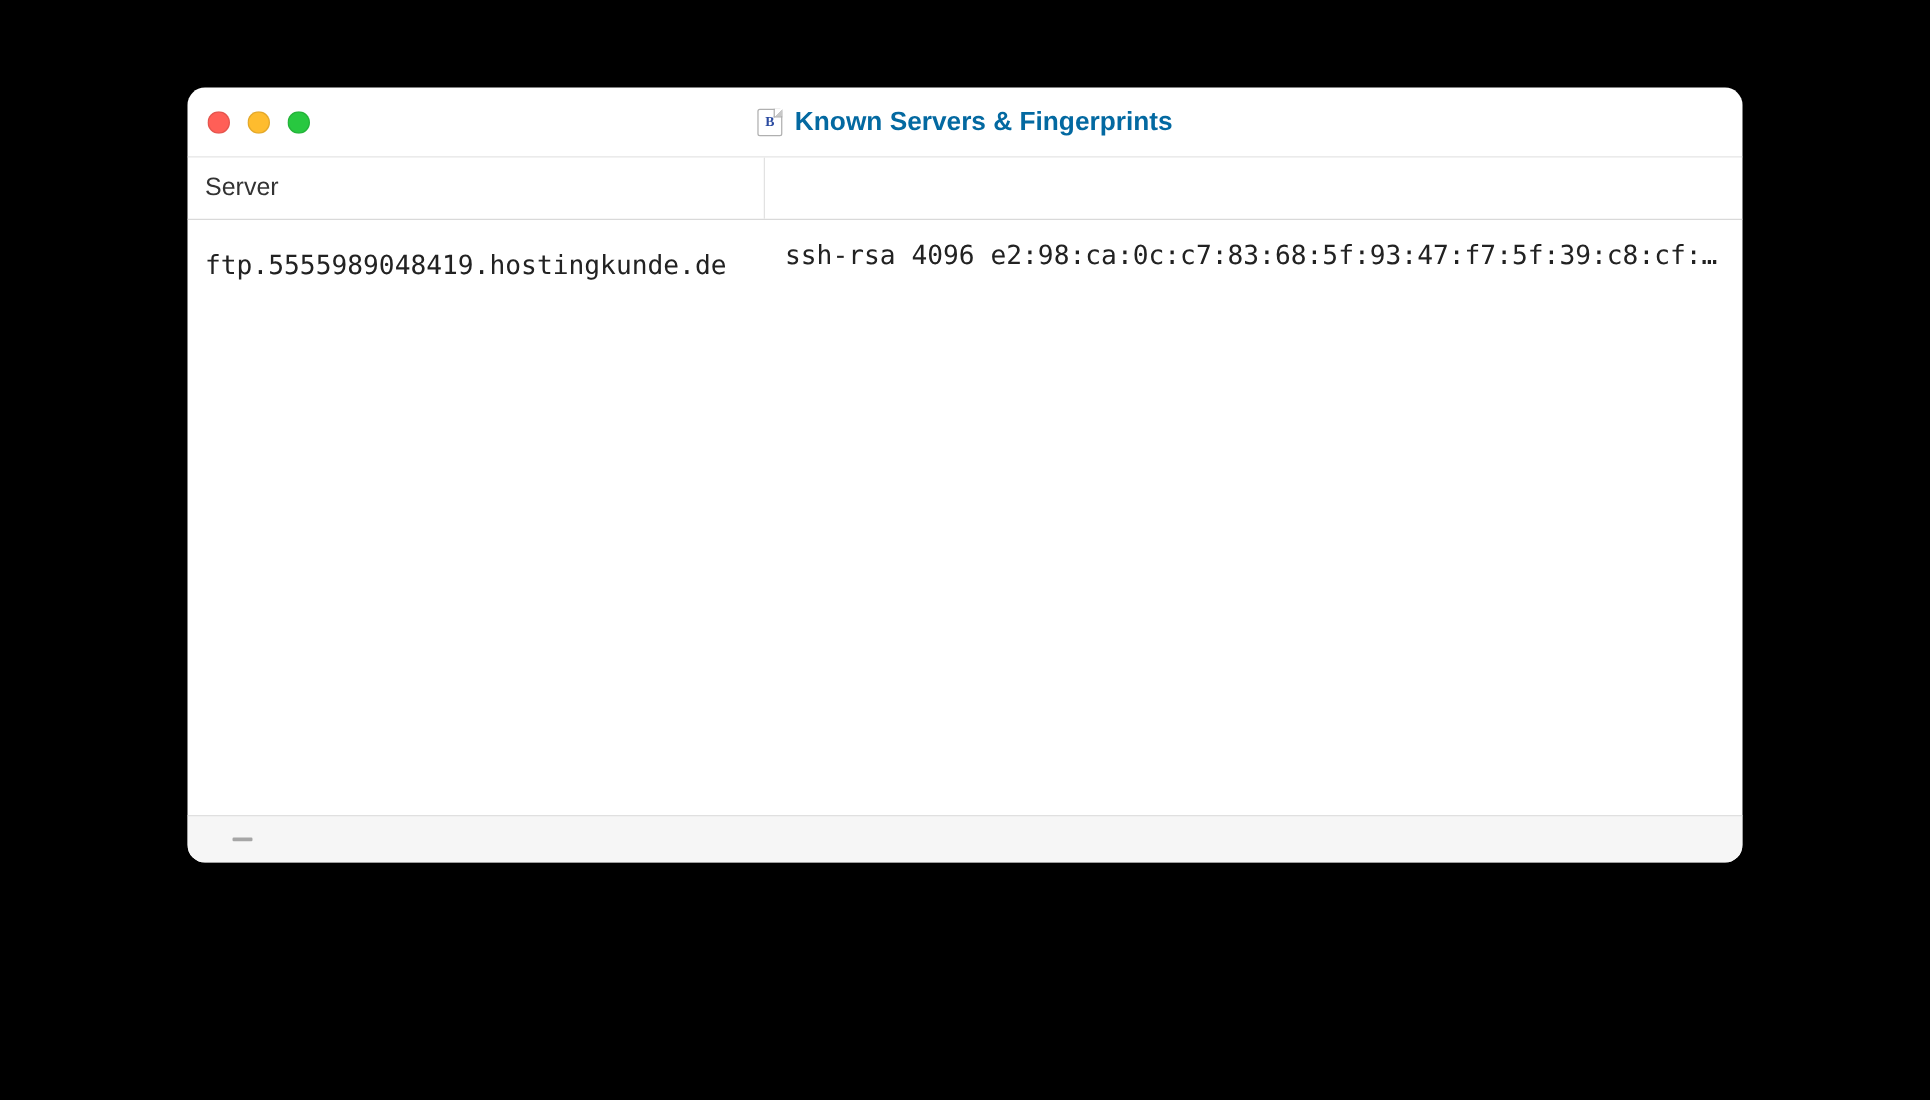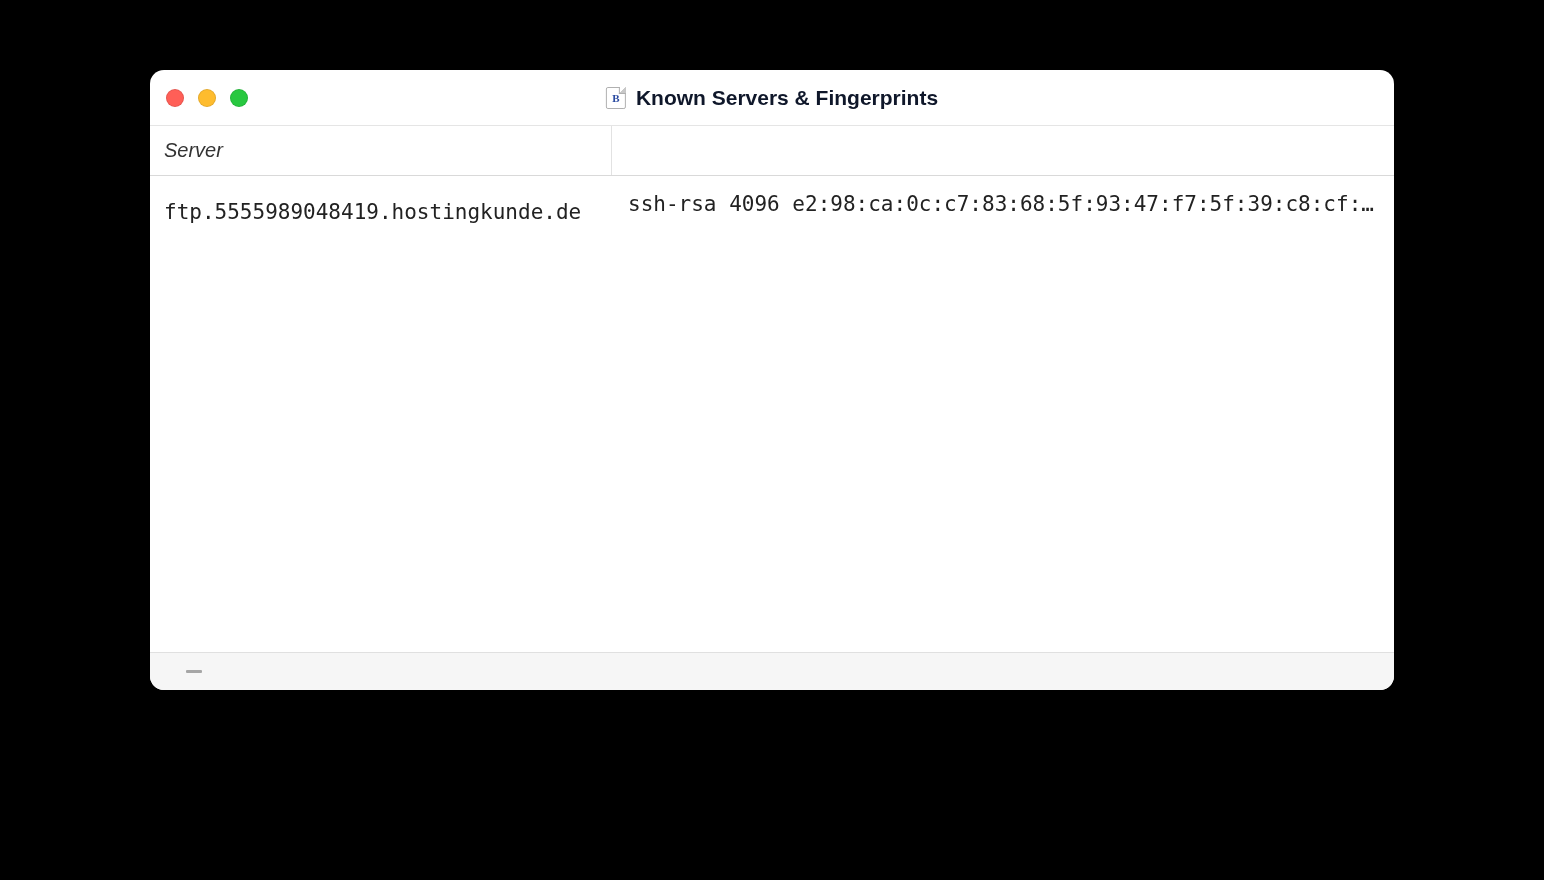--- a/index.html
+++ b/index.html
@@ -70,30 +70,29 @@
   }
   .app-icon span {
     font-family: "Times New Roman", serif;
     font-weight: bold;
     font-size: 11px;
     color: #2a4aa0;
   }
   .title-text {
     font-size: 21px;
     font-weight: 700;
-    color: #0f172a;
+    color: #0369a1;
   }
   .table-header {
     height: 50px;
     display: flex;
     align-items: flex-end;
     border-bottom: 1px solid #d9d9d9;
     font-size: 20px;
     color: #333;
-    font-style: italic;
   }
   .col-server-h {
     width: 462px;
     padding-left: 14px;
     height: 100%;
     display: flex;
     align-items: center;
     border-right: 1px solid #e2e2e2;
   }
   .col-finger-h {

